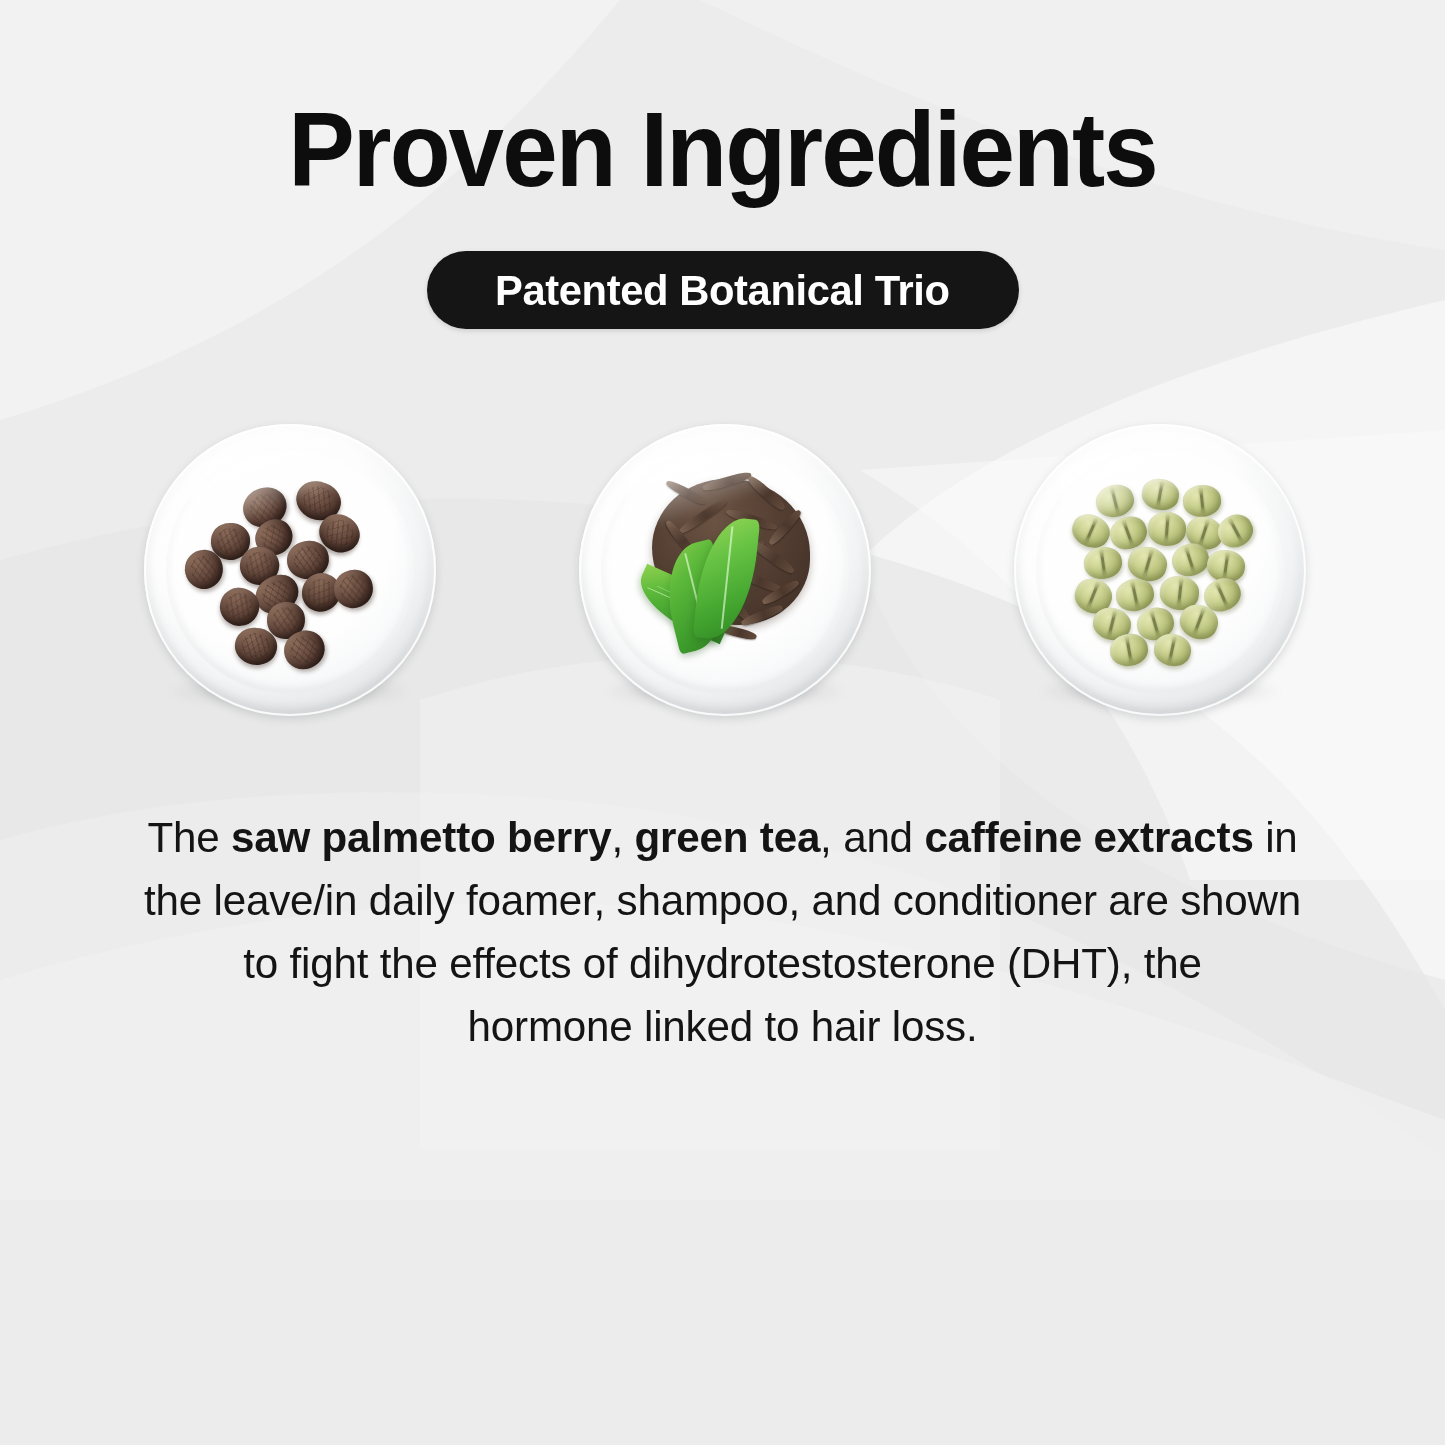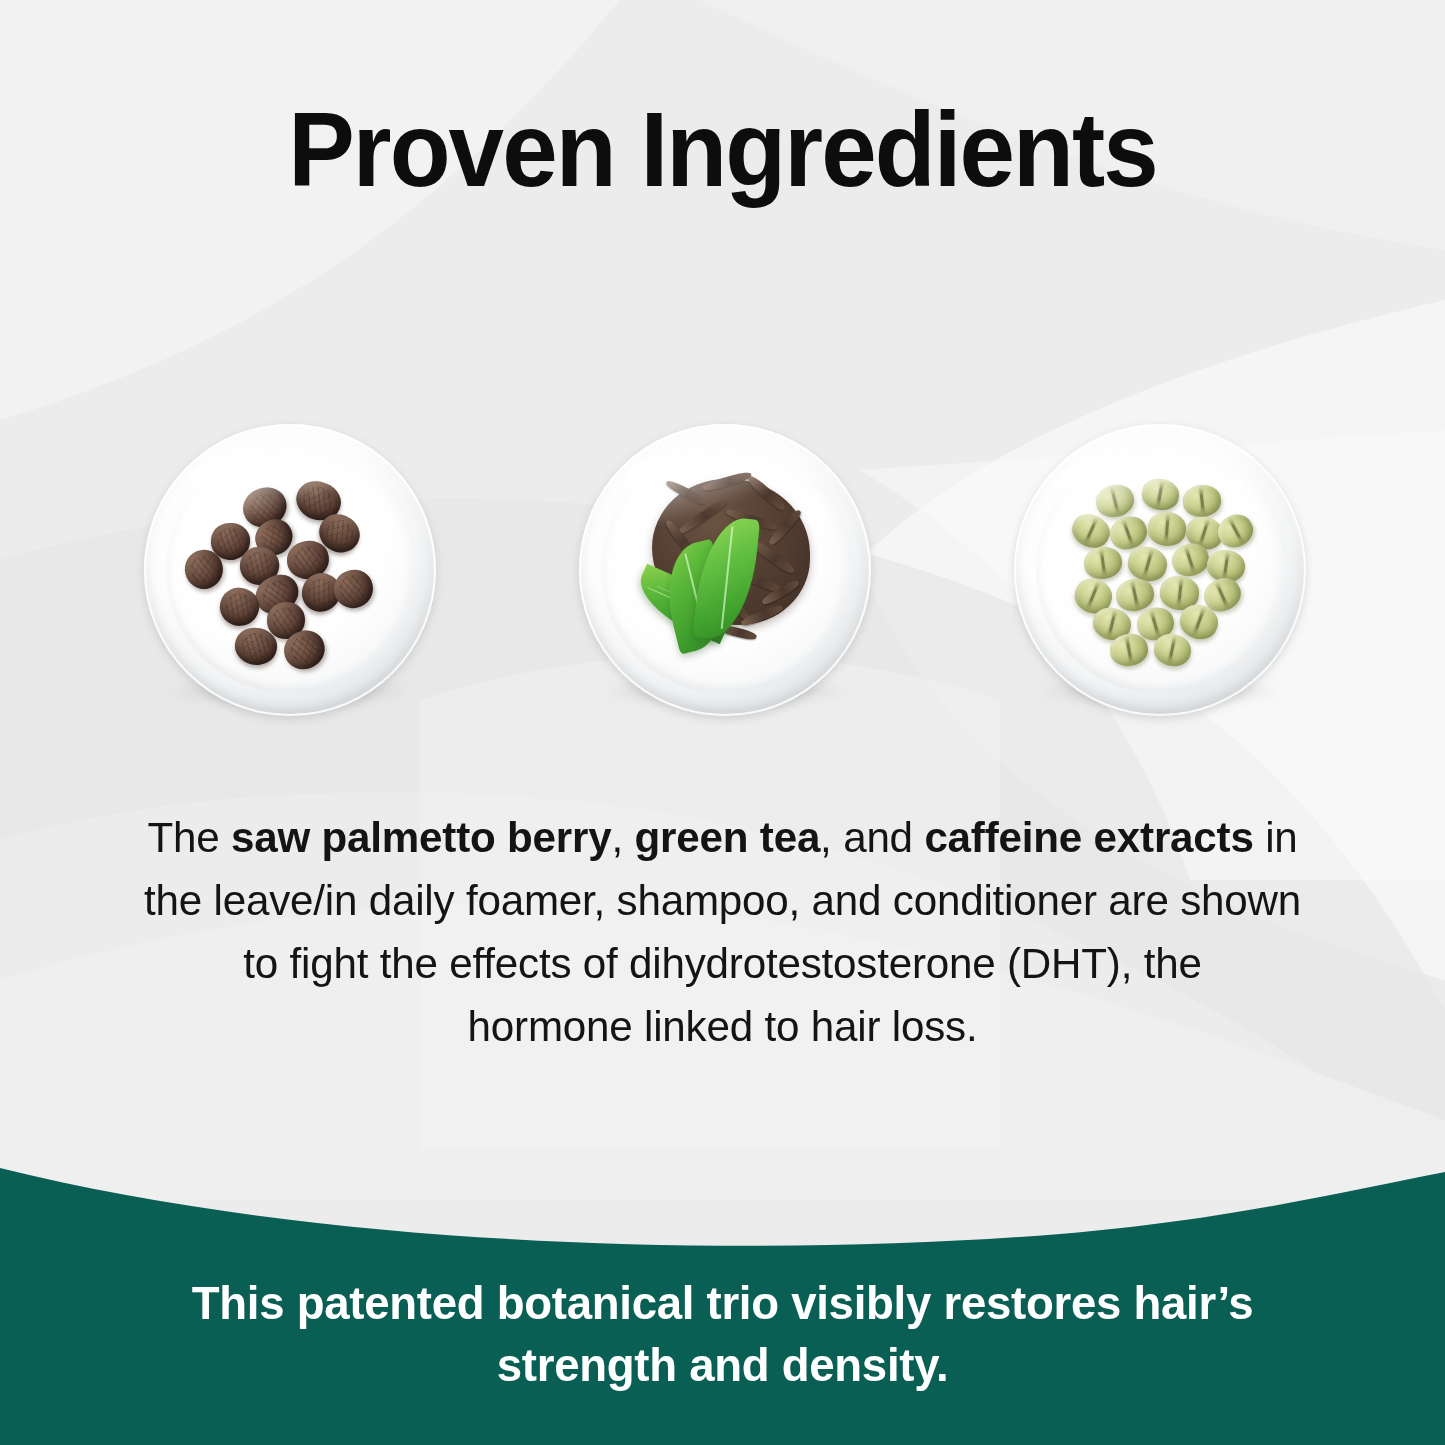--- a/index.html
+++ b/index.html
@@ -242,20 +242,23 @@
       <path d="M1445,300 L1445,980 C1150,900 930,760 860,560 C990,430 1230,350 1445,300 Z" fill="#f5f5f5"></path>
       <path d="M0,560 C320,470 720,470 1050,620 C1260,720 1360,860 1445,1010 L1445,1160 C1200,980 900,830 560,800 C330,780 140,800 0,840 Z" fill="#e7e7e7" opacity=".75"></path>
       <path d="M860,470 C1010,560 1130,700 1190,880 L1445,880 L1445,430 Z" fill="#fafafa" opacity=".55"></path>
       <path d="M0,980 C260,900 560,880 820,930 C1080,980 1280,1060 1445,1120 L1445,1200 L0,1200 Z" fill="#f1f1f1" opacity=".6"></path>
       <path d="M420,700 C600,640 820,640 1000,700 L1000,1150 L420,1150 Z" fill="#f4f4f4" opacity=".45"></path>
     </svg>
   </div>
 
   <div id="title">Proven Ingredients</div>
 
+  <div id="badge">
+    <span id="badge-label">Patented Botanical Trio</span>
+  </div>
 
   <div id="dishes">
 
     <div class="dish dish-1">
       <div class="dish-shadow"></div>
       <div class="dish-glass">
         <div class="dish-well"></div>
         <div class="contents">
           <div class="berry" style="left:34%;top:22%;width:15%;height:13.5%;transform:rotate(-18deg);"></div>
           <div class="berry" style="left:52%;top:20%;width:15.5%;height:13%;transform:rotate(22deg);"></div>
@@ -350,23 +353,14 @@
 
   </div>
 
   <div id="body-copy">
     <span class="ln"><span>The </span><b>saw palmetto berry</b><span>, </span><b>green tea</b><span>, and </span><b>caffeine extracts</b><span> in</span></span>
     <span class="ln">the leave/in daily foamer, shampoo, and conditioner are shown</span>
     <span class="ln">to fight the effects of dihydrotestosterone (DHT), the</span>
     <span class="ln">hormone linked to hair loss.</span>
   </div>
 
-  <div id="footer-band">
-    <svg viewBox="0 0 1445 315" preserveAspectRatio="none">
-      <path d="M0,38 C330,120 760,128 1060,104 C1230,90 1350,60 1445,42 L1445,315 L0,315 Z" fill="#0a5f55"></path>
-    </svg>
-    <div id="footer-text">
-      <span class="ln">This patented botanical trio visibly restores hair’s</span>
-      <span class="ln">strength and density.</span>
-    </div>
-  </div>
 
 </div>
 
 </body></html>

